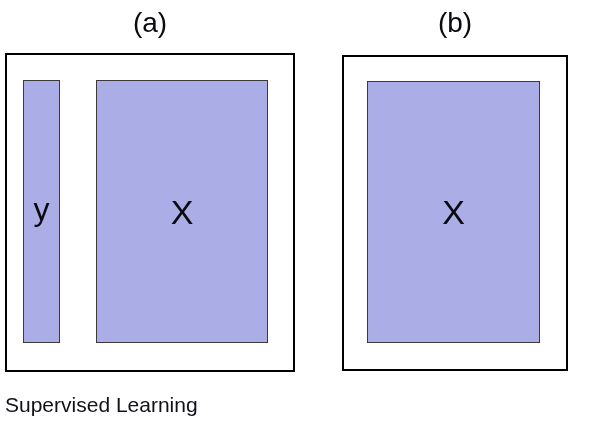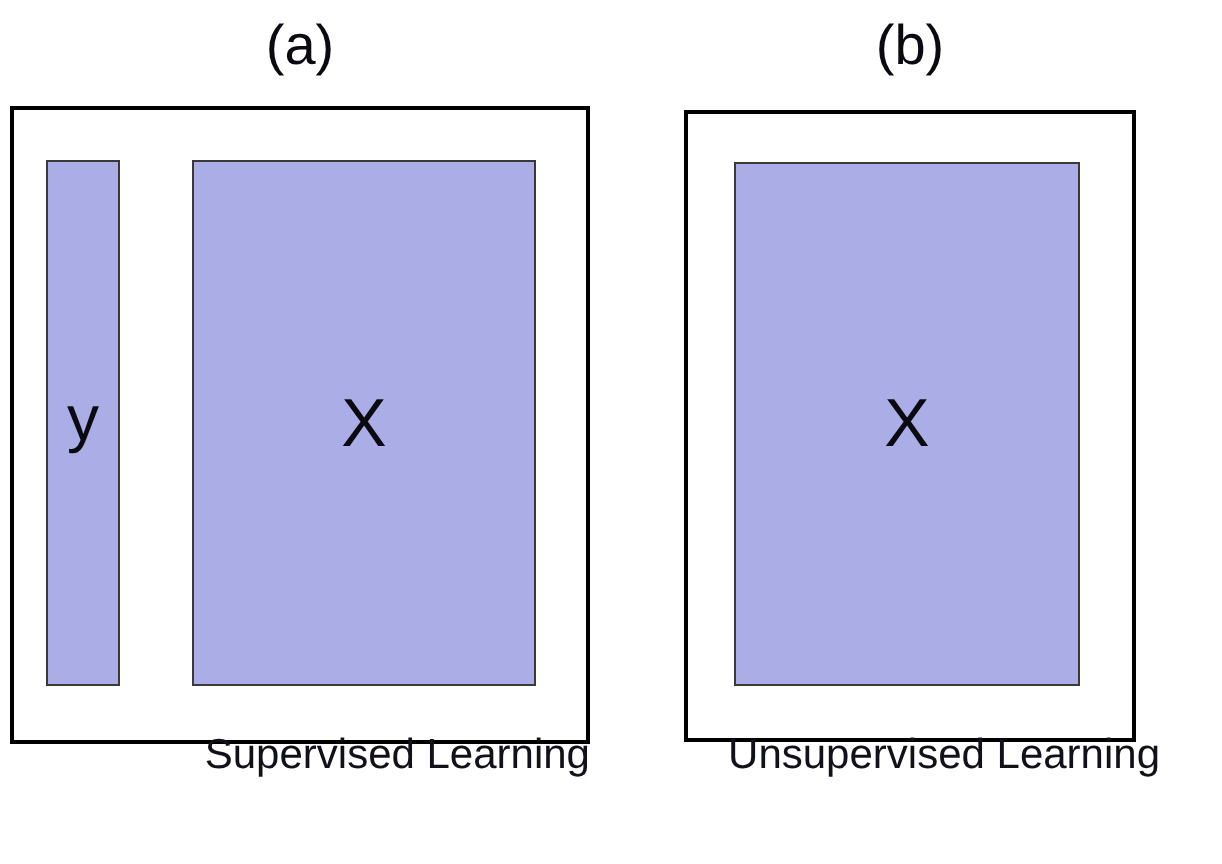--- a/index.html
+++ b/index.html
@@ -55,25 +55,25 @@
   }
   .block.x-mat-b {
     left: 23px; top: 24px; width: 173px; height: 262px;
     font-size: 34px;
   }
   .block.y-col .glyph { position: relative; top: -3px; }
   .block .glyph { line-height: 1; }
 
   .caption {
     position: absolute;
-    top: 364px;
+    top: 391px;
     font-size: 21px;
     line-height: 28px;
     color: #111119;
-    text-align: right;
+    text-align: left;
   }
   .caption.a { left: 5px; width: 290px; }
   .caption.b { left: 330px; width: 250px; }
 </style>
 </head>
 <body>
 
 <div class="figure">
 
   <div class="panel-label a">(a)</div>
@@ -90,15 +90,14 @@
   <div class="caption a">Supervised Learning</div>
 
   <div class="panel-label b">(b)</div>
 
   <div class="outer-box b">
     <div class="block x-mat-b">
       <span class="glyph">X</span>
     </div>
   </div>
 
-  <div class="caption b">Unsupervised Learning</div>
 
 </div>
 
 </body></html>

